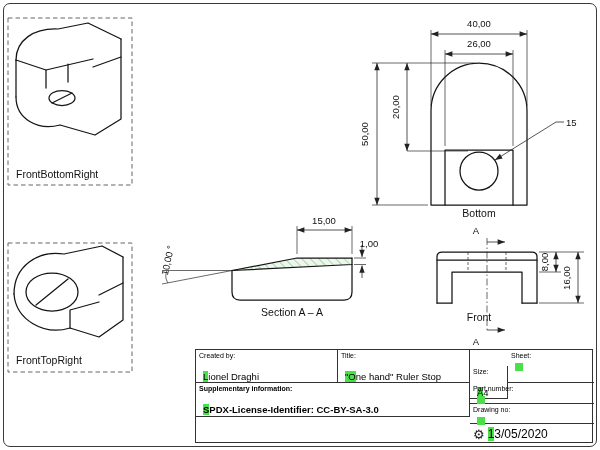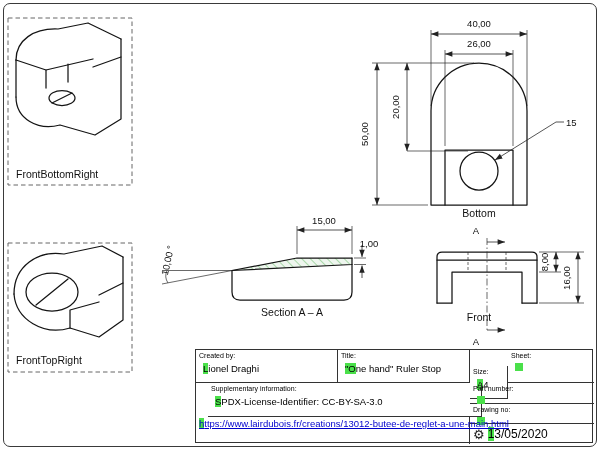--- a/index.html
+++ b/index.html
@@ -26,30 +26,30 @@
 
   
   #tblock {
     position: absolute; left: 195px; top: 349px; width: 398px; height: 94px;
     border: 1px solid #333; background: transparent; font-family: "Liberation Sans", sans-serif;
   }
   .tb-cell { position: absolute; border-right: 1px solid #333; border-bottom: 1px solid #333; padding: 1px 3px; overflow: visible; }
   .no-r { border-right: none; }
   .no-b { border-bottom: none; }
   .tb-label { font-size: 7px; color: #000; line-height: 9px; }
-  .tb-value { font-size: 9.5px; color: #000; margin: 3px 0 0 4px; line-height: 11px; }
+  .tb-value { font-size: 9.5px; color: #000; margin: 11px 0 0 4px; line-height: 11px; }
   .gf { display: block; }
   .gf::first-letter { background: #4ae04a; }
   .sq { display: block; width: 8px; height: 8px; background: #4ae04a; margin: 3px 0 0 4px; }
   .url { color: #0000cc; text-decoration: underline; white-space: nowrap; font-size: 9.5px; position: relative; z-index: 2; }
   .c-created { left: 0;   top: 0;  width: 142px; height: 33px; }
   .c-title   { left: 142px; top: 0; width: 132px; height: 33px; }
   .c-size    { left: 274px; top: 16px; width: 38px;  height: 33px; }
   .c-sheet   { left: 312px; top: 0; width: 86px;  height: 33px; }
-  .c-supp    { left: 12px;   top: 33px; width: 274px; height: 34px; }
+  .c-supp    { left: 0;   top: 33px; width: 274px; height: 34px; font-weight: bold; }
   .c-url     { left: 0;   top: 67px; width: 274px; height: 27px; z-index: 2; }
   .c-part    { left: 274px; top: 33px; width: 124px; height: 21px; }
   .c-drw     { left: 274px; top: 54px; width: 124px; height: 20px; }
   .c-date    { left: 274px; top: 74px; width: 124px; height: 20px; display: flex; align-items: center; gap: 3px; }
   .gear { font-size: 13px; line-height: 13px; color: #222; }
   .date-text { font-size: 12px; }
 </style>
 </head>
 <body>
 
@@ -184,23 +184,20 @@
     <div class="tb-cell c-sheet no-r">
       <div class="tb-label">Sheet:</div>
       <span class="sq"></span>
     </div>
 
     <div class="tb-cell c-supp">
       <div class="tb-label">Supplementary information:</div>
       <div class="tb-value gf">SPDX-License-Identifier: CC-BY-SA-3.0</div>
     </div>
 
-    <div class="tb-cell c-url no-b">
-      <a class="url gf">https://www.lairdubois.fr/creations/13012-butee-de-reglet-a-une-main.html</a>
-    </div>
 
     <div class="tb-cell c-part no-r">
       <div class="tb-label">Part number:</div>
       <span class="sq"></span>
     </div>
 
     <div class="tb-cell c-drw no-r">
       <div class="tb-label">Drawing no:</div>
       <span class="sq"></span>
     </div>

